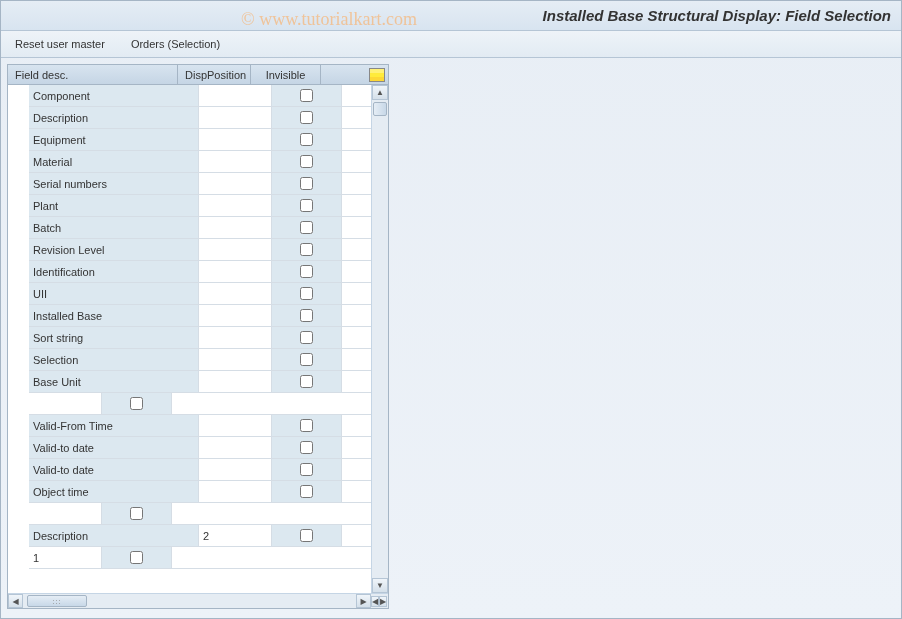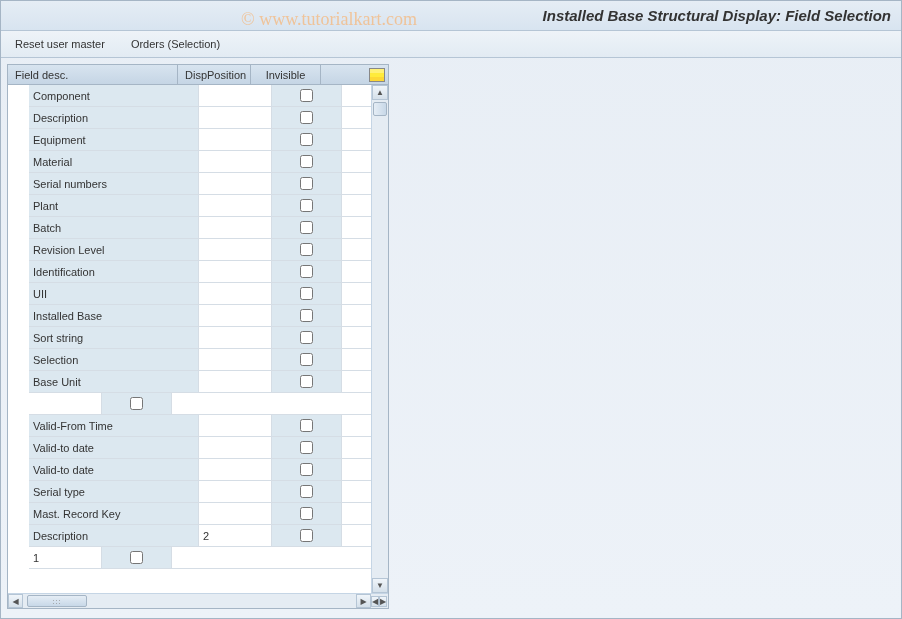--- a/index.html
+++ b/index.html
@@ -346,27 +346,26 @@
             <div class="cell cell-inv"><input type="checkbox" style=""></div>
             <div class="cell cell-rest"></div>
           </div>
           <div class="row">
             <div class="cell cell-desc">Valid-to date</div>
             <div class="cell cell-pos"></div>
             <div class="cell cell-inv"><input type="checkbox" style=""></div>
             <div class="cell cell-rest"></div>
           </div>
           <div class="row">
-            <div class="cell cell-desc">Serial type</div>
-            <div class="cell cell-pos"></div>
-            <div class="cell cell-inv"><input type="checkbox" style=""></div>
-            <div class="cell cell-rest"></div>
-          </div>
-          <div class="row">
-            <div class="cell cell-desc">Mast. Record Key</div>
+            <div class="cell cell-desc">Object time</div>
+            <div class="cell cell-pos"></div>
+            <div class="cell cell-inv"><input type="checkbox" style=""></div>
+            <div class="cell cell-rest"></div>
+          </div>
+          <div class="row">
             <div class="cell cell-pos"></div>
             <div class="cell cell-inv"><input type="checkbox" style=""></div>
             <div class="cell cell-rest"></div>
           </div>
           <div class="row">
             <div class="cell cell-desc">Description</div>
             <div class="cell cell-pos">2</div>
             <div class="cell cell-inv"><input type="checkbox" style=""></div>
             <div class="cell cell-rest"></div>
           </div>

